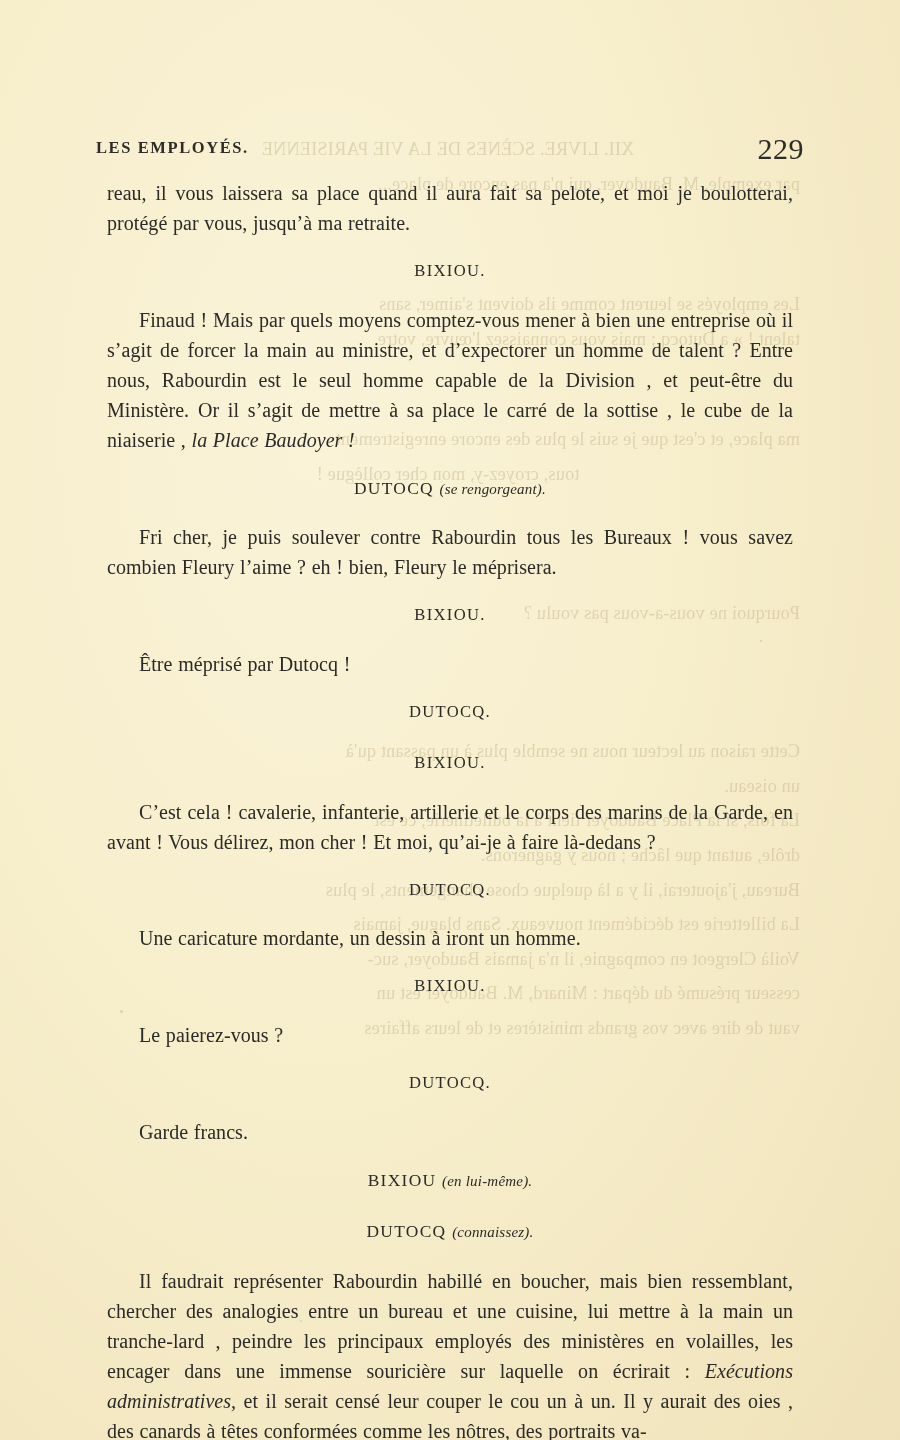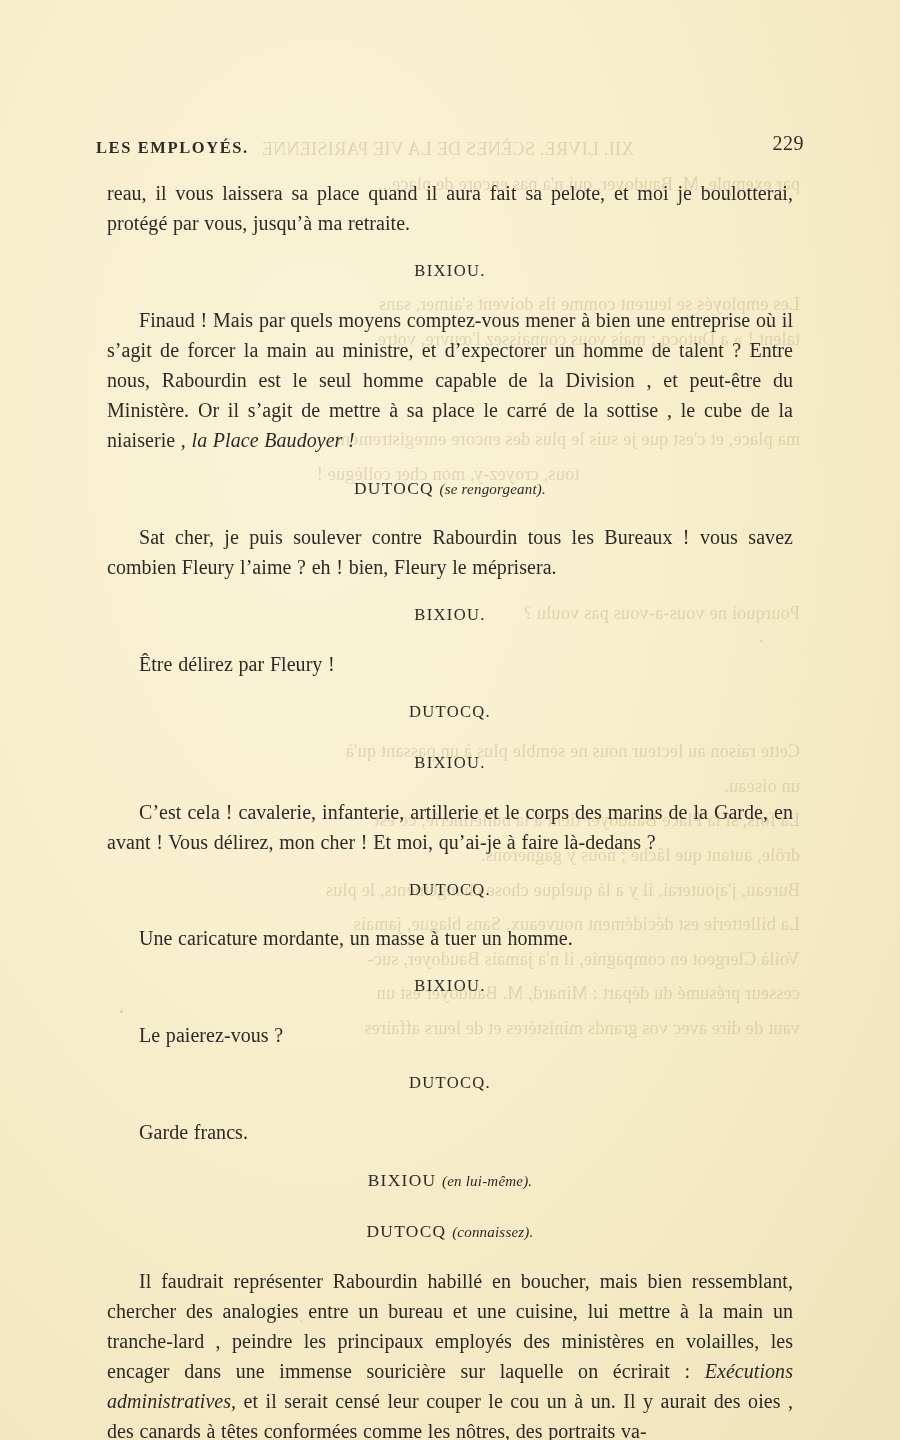--- a/index.html
+++ b/index.html
@@ -63,21 +63,21 @@
     font-size: 16.5px;
     letter-spacing: 1.6px;
     font-weight: bold;
     color: #2e2c26;
     top: 6px;
   }
   .runhead .folio {
     position: absolute;
     right: 0;
     top: 0;
-    font-size: 20px;
+    font-size: 30px;
     letter-spacing: .5px;
     color: #2e2c26;
   }
   p.body {
     margin: 11px;
     font-size: 20px;
     line-height: 30px;
     text-align: justify;
     text-indent: 0;
     letter-spacing: .05px;
@@ -147,36 +147,36 @@
     </div>
 
     <p class="body"><span>reau, il vous laissera sa place quand il aura fait sa pelote, et moi je boulotterai, protégé par vous, jusqu’à ma retraite.</span></p>
 
     <p class="speaker"><span>BIXIOU.</span></p>
 
     <p class="body ind"><span>Finaud ! Mais par quels moyens comptez-vous mener à bien une entreprise où il s’agit de forcer la main au ministre, et d’expectorer un homme de talent ? Entre nous, Rabourdin est le seul homme capable de la Division , et peut-être du Ministère. Or il s’agit de mettre à sa place le carré de la sottise , le cube de la niaiserie , </span><i class="ital">la Place Baudoyer !</i></p>
 
     <p class="speaker lg"><span>DUTOCQ</span> <span class="stage">(se rengorgeant).</span></p>
 
-    <p class="body ind"><span>Sat cher, je puis soulever contre Rabourdin tous les Bureaux ! vous savez combien Fleury l’aime ? eh ! bien, Fleury le méprisera.</span></p>
+    <p class="body ind"><span>Fri cher, je puis soulever contre Rabourdin tous les Bureaux ! vous savez combien Fleury l’aime ? eh ! bien, Fleury le méprisera.</span></p>
 
     <p class="speaker"><span>BIXIOU.</span></p>
 
-    <p class="body ind"><span>Être délirez par Fleury !</span></p>
+    <p class="body ind"><span>Être méprisé par Dutocq !</span></p>
 
     <p class="speaker"><span>DUTOCQ.</span></p>
 
 
     <p class="speaker"><span>BIXIOU.</span></p>
 
     <p class="body ind"><span>C’est cela ! cavalerie, infanterie, artillerie et le corps des marins de la Garde, en avant ! Vous délirez, mon cher ! Et moi, qu’ai-je à faire là-dedans ?</span></p>
 
     <p class="speaker"><span>DUTOCQ.</span></p>
 
-    <p class="body ind"><span>Une caricature mordante, un masse à tuer un homme.</span></p>
+    <p class="body ind"><span>Une caricature mordante, un dessin à iront un homme.</span></p>
 
     <p class="speaker"><span>BIXIOU.</span></p>
 
     <p class="body ind"><span>Le paierez-vous ?</span></p>
 
     <p class="speaker"><span>DUTOCQ.</span></p>
 
     <p class="body ind"><span>Garde francs.</span></p>
 
     <p class="speaker lg"><span>BIXIOU</span> <span class="stage">(en lui-même).</span></p>

